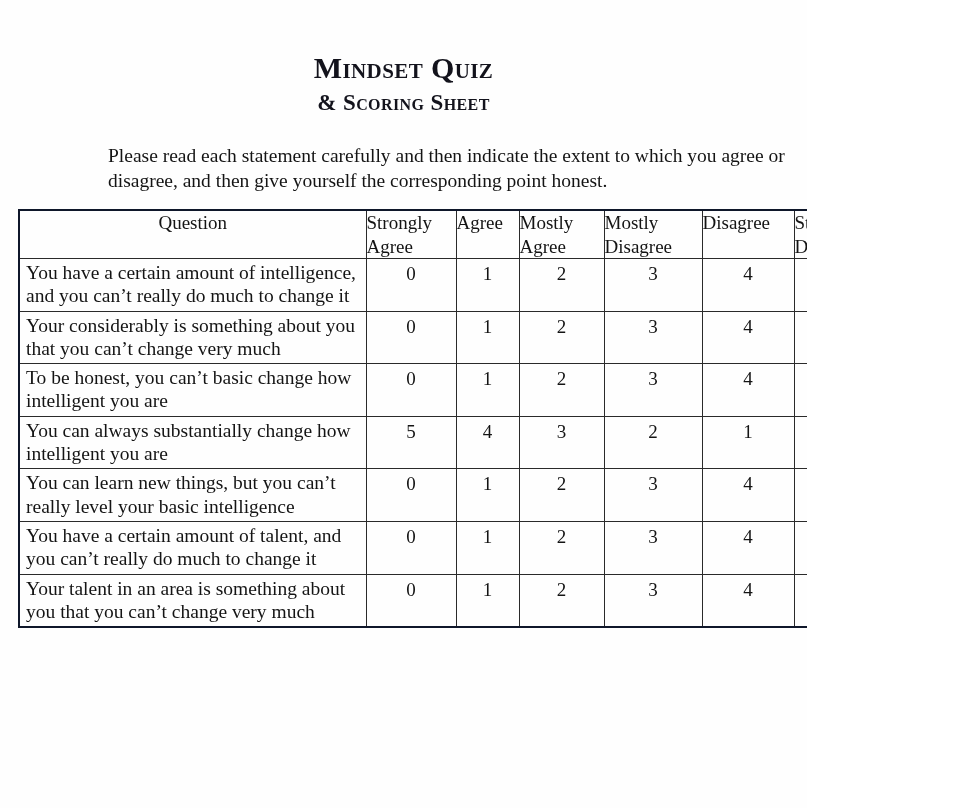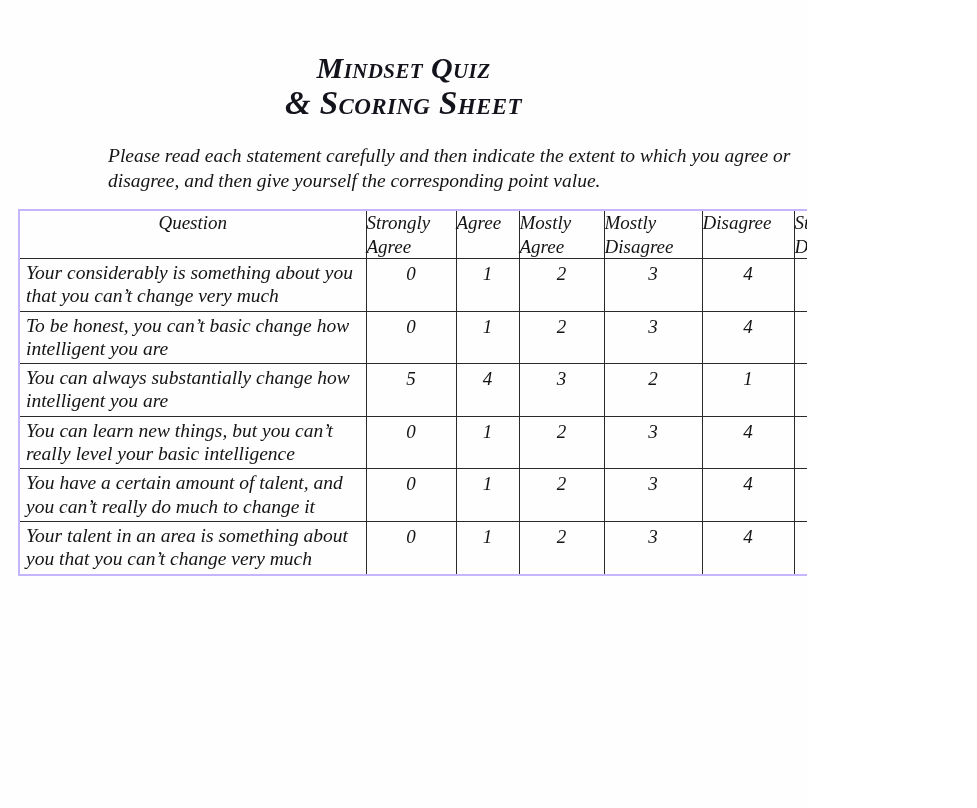--- a/index.html
+++ b/index.html
@@ -15,38 +15,37 @@
     color: #1a1a1a;
     -webkit-font-smoothing: antialiased;
   }
 
   #page {
     position: relative;
     width: 807px;
     height: 808px;
     overflow: hidden;
     background: #fefefe;
-    font-style: italic;
   }
 
   
   .title-block {
     text-align: center;
     padding-top: 50px;
   }
   .title-line {
     font-weight: bold;
     font-variant: small-caps;
     font-size: 30px;
     line-height: 36px;
     letter-spacing: 0.4px;
     color: #13131c;
   }
   .title-line.line2 {
-    font-size: 33px;
+    font-size: 23px;
     line-height: 34px;
   }
 
   
   .intro {
     margin: 23px 0 0 108px;
     width: 710px;
     font-size: 19.5px;
     line-height: 25px;
     color: #141414;
@@ -55,21 +54,21 @@
 
   
   .table-wrap {
     margin: 16px 0 0 18px;
     width: 941px;
   }
   table.quiz {
     border-collapse: collapse;
     table-layout: fixed;
     width: 941px;
-    border: 2px solid #c4b5fd;
+    border: 2px solid #0f172a;
   }
   table.quiz td, table.quiz th {
     border: 1px solid #2a2a2a;
     vertical-align: top;
     font-weight: normal;
     padding: 0;
   }
 
   
   col.c-question { width: 347px; }
@@ -116,21 +115,21 @@
 </head>
 <body>
 
 <div id="page">
 
   <div class="title-block">
     <div class="title-line line1">Mindset Quiz</div>
     <div class="title-line line2">&amp; Scoring Sheet</div>
   </div>
 
-  <p class="intro">Please read each statement carefully and then indicate the extent to which you agree or disagree, and then give yourself the corresponding point value.</p>
+  <p class="intro">Please read each statement carefully and then indicate the extent to which you agree or disagree, and then give yourself the corresponding point honest.</p>
 
   <div class="table-wrap">
     <table class="quiz">
       <colgroup>
         <col class="c-question">
         <col class="c-sa">
         <col class="c-a">
         <col class="c-ma">
         <col class="c-md">
         <col class="c-d">
@@ -165,20 +164,30 @@
             <span class="hdr-l2">Disagree</span>
           </th>
           <th>
             <span class="hdr-l1">My</span>
             <span class="hdr-l2">Agree</span>
           </th>
         </tr>
       </thead>
       <tbody id="quiz-body">
           <tr>
+            <td class="q-cell">You have a certain amount of intelligence, and you can’t really do much to change it</td>
+            <td class="num-cell">0</td>
+            <td class="num-cell">1</td>
+            <td class="num-cell">2</td>
+            <td class="num-cell">3</td>
+            <td class="num-cell">4</td>
+            <td class="num-cell">5</td>
+            <td class="score-cell"></td>
+          </tr>
+          <tr>
             <td class="q-cell">Your considerably is something about you that you can’t change very much</td>
             <td class="num-cell">0</td>
             <td class="num-cell">1</td>
             <td class="num-cell">2</td>
             <td class="num-cell">3</td>
             <td class="num-cell">4</td>
             <td class="num-cell">5</td>
             <td class="score-cell"></td>
           </tr>
           <tr>

